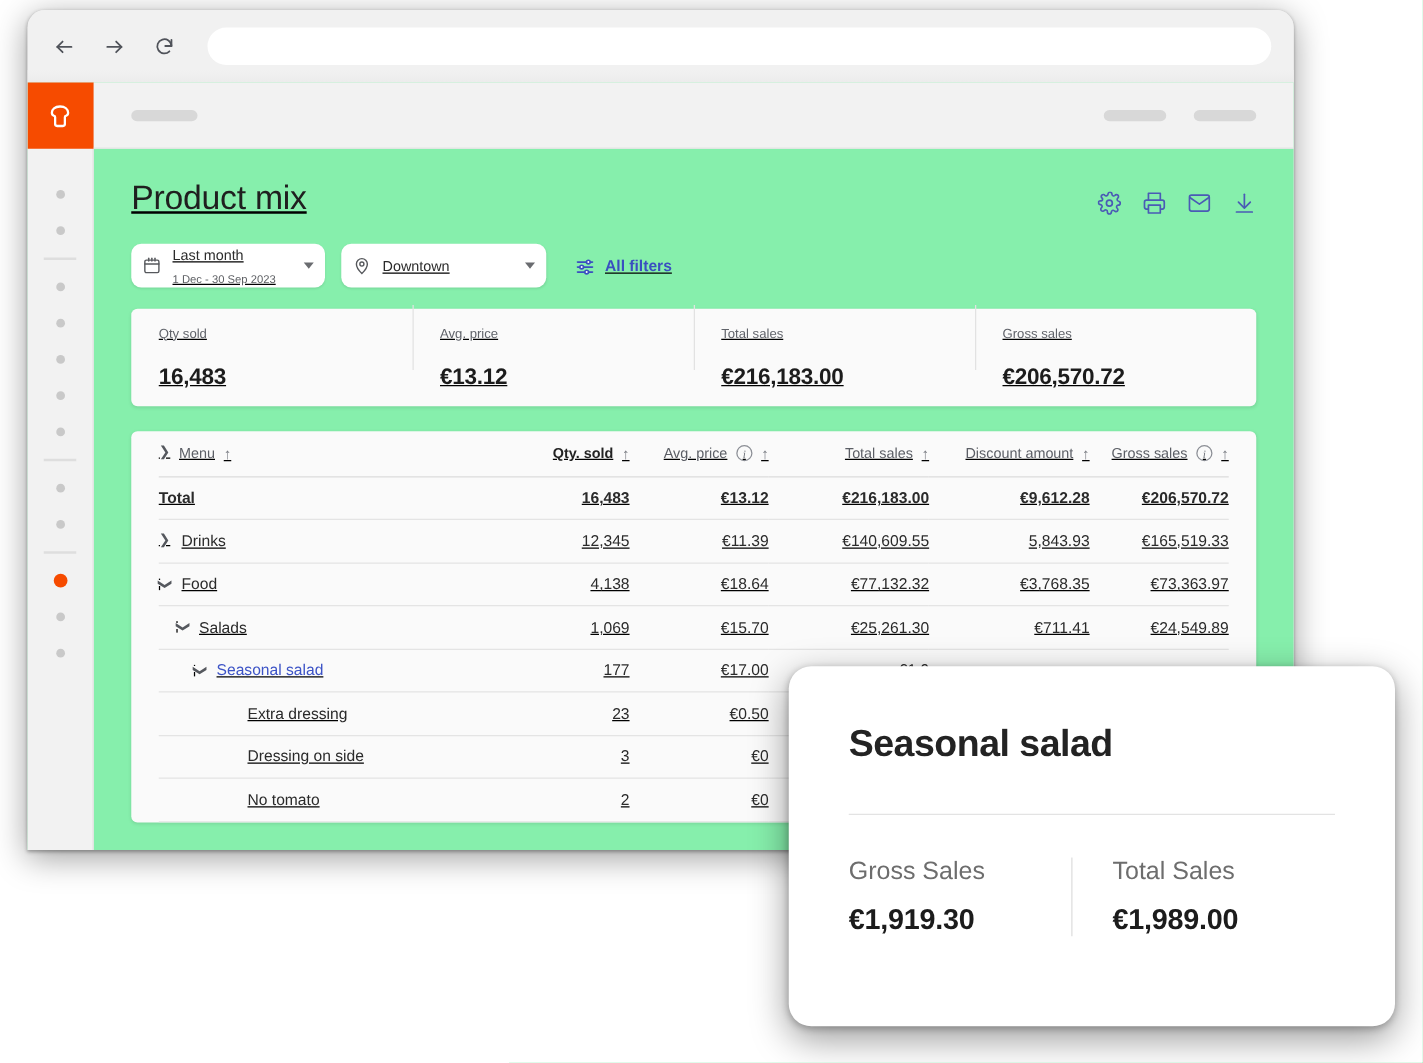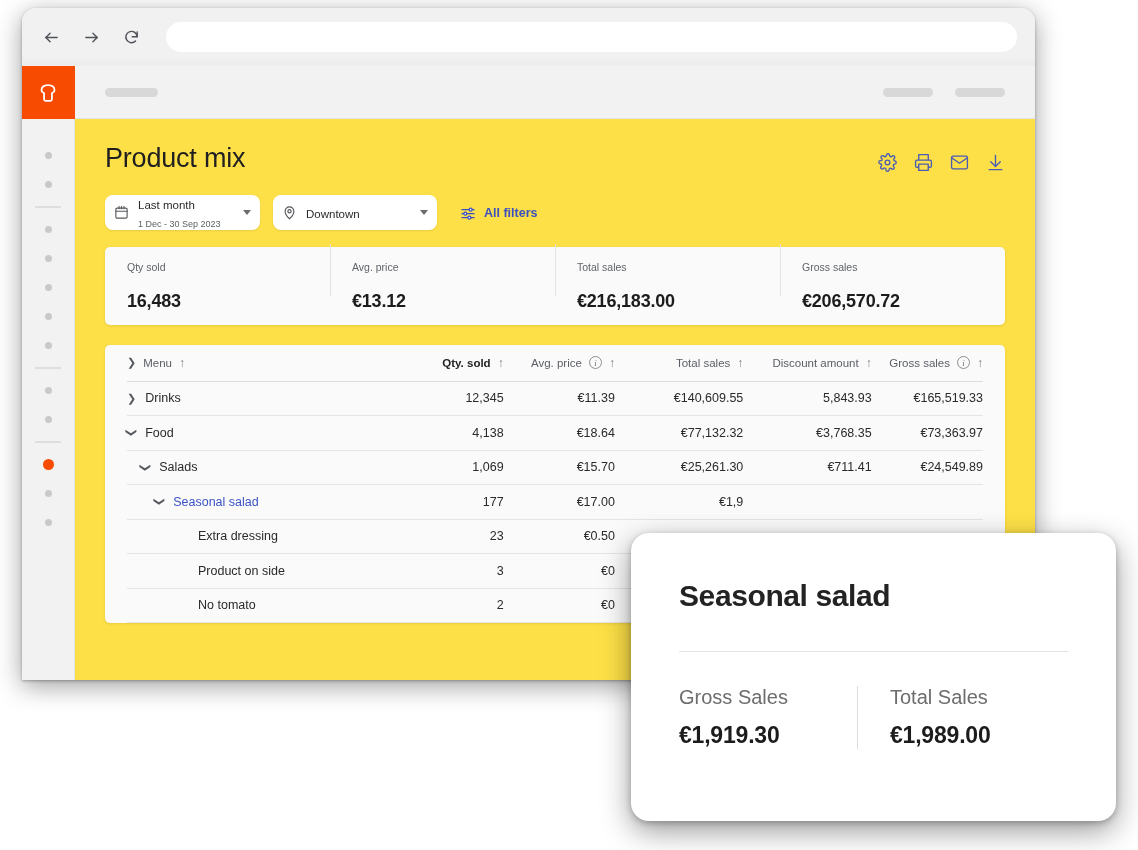--- a/index.html
+++ b/index.html
@@ -28,21 +28,21 @@
   .nav-btn { width: 18px; height: 18px; color: #50535a; display: flex; align-items: center; justify-content: center; }
   .nav-btn svg { width: 17px; height: 17px; }
   .urlbar {
     margin-left: 26px; flex: 1; height: 30px;
     background: #ffffff; border-radius: 15px; margin-right: 4px;
   }
   .chrome-shade { position:absolute; left:0; right:0; bottom:0; height:10px;
     background: linear-gradient(#f1f1f1,#ececec); }
 
   
-  .app { position: relative; height: 614px; background: #fde047; display: flex; }
+  .app { position: relative; height: 614px; background: #86efac; display: flex; text-decoration: underline; }
   .sidebar {
     width: 53px; background: #f2f2f2; border-right: 1px solid #e2e2e2;
     display: flex; flex-direction: column; align-items: center;
   }
   .logo {
     width: 53px; height: 53px; background: #f64b00;
     display: flex; align-items: center; justify-content: center; flex: none;
   }
   .logo svg { width: 26px; height: 26px; }
   .rail { padding-top: 22px; display: flex; flex-direction: column; align-items: center; width: 100%; }
@@ -365,20 +365,32 @@
                     <span class="th-in right">
                       <span>Gross sales</span>
                       <span class="info-i">i</span>
                       <span class="sort">↑</span>
                     </span>
                   </th>
                 </tr>
               </thead>
               <tbody>
 
+                <tr class="total">
+                  <td>
+                    <span class="cell-label ind-1">
+                      <span>Total</span>
+                    </span>
+                  </td>
+                  <td class="num">16,483</td>
+                  <td class="num">€13.12</td>
+                  <td class="num">€216,183.00</td>
+                  <td class="num">€9,612.28</td>
+                  <td class="num">€206,570.72</td>
+                </tr>
 
                 <tr>
                   <td>
                     <span class="cell-label ind-1">
                       <span class="chev">❯</span>
                       <span>Drinks</span>
                     </span>
                   </td>
                   <td class="num">12,345</td>
                   <td class="num">€11.39</td>
@@ -438,21 +450,21 @@
                   <td class="num">23</td>
                   <td class="num">€0.50</td>
                   <td class="num"></td>
                   <td class="num"></td>
                   <td class="num"></td>
                 </tr>
 
                 <tr>
                   <td>
                     <span class="cell-label ind-4">
-                      <span>Product on side</span>
+                      <span>Dressing on side</span>
                     </span>
                   </td>
                   <td class="num">3</td>
                   <td class="num">€0</td>
                   <td class="num"></td>
                   <td class="num"></td>
                   <td class="num"></td>
                 </tr>
 
                 <tr>

